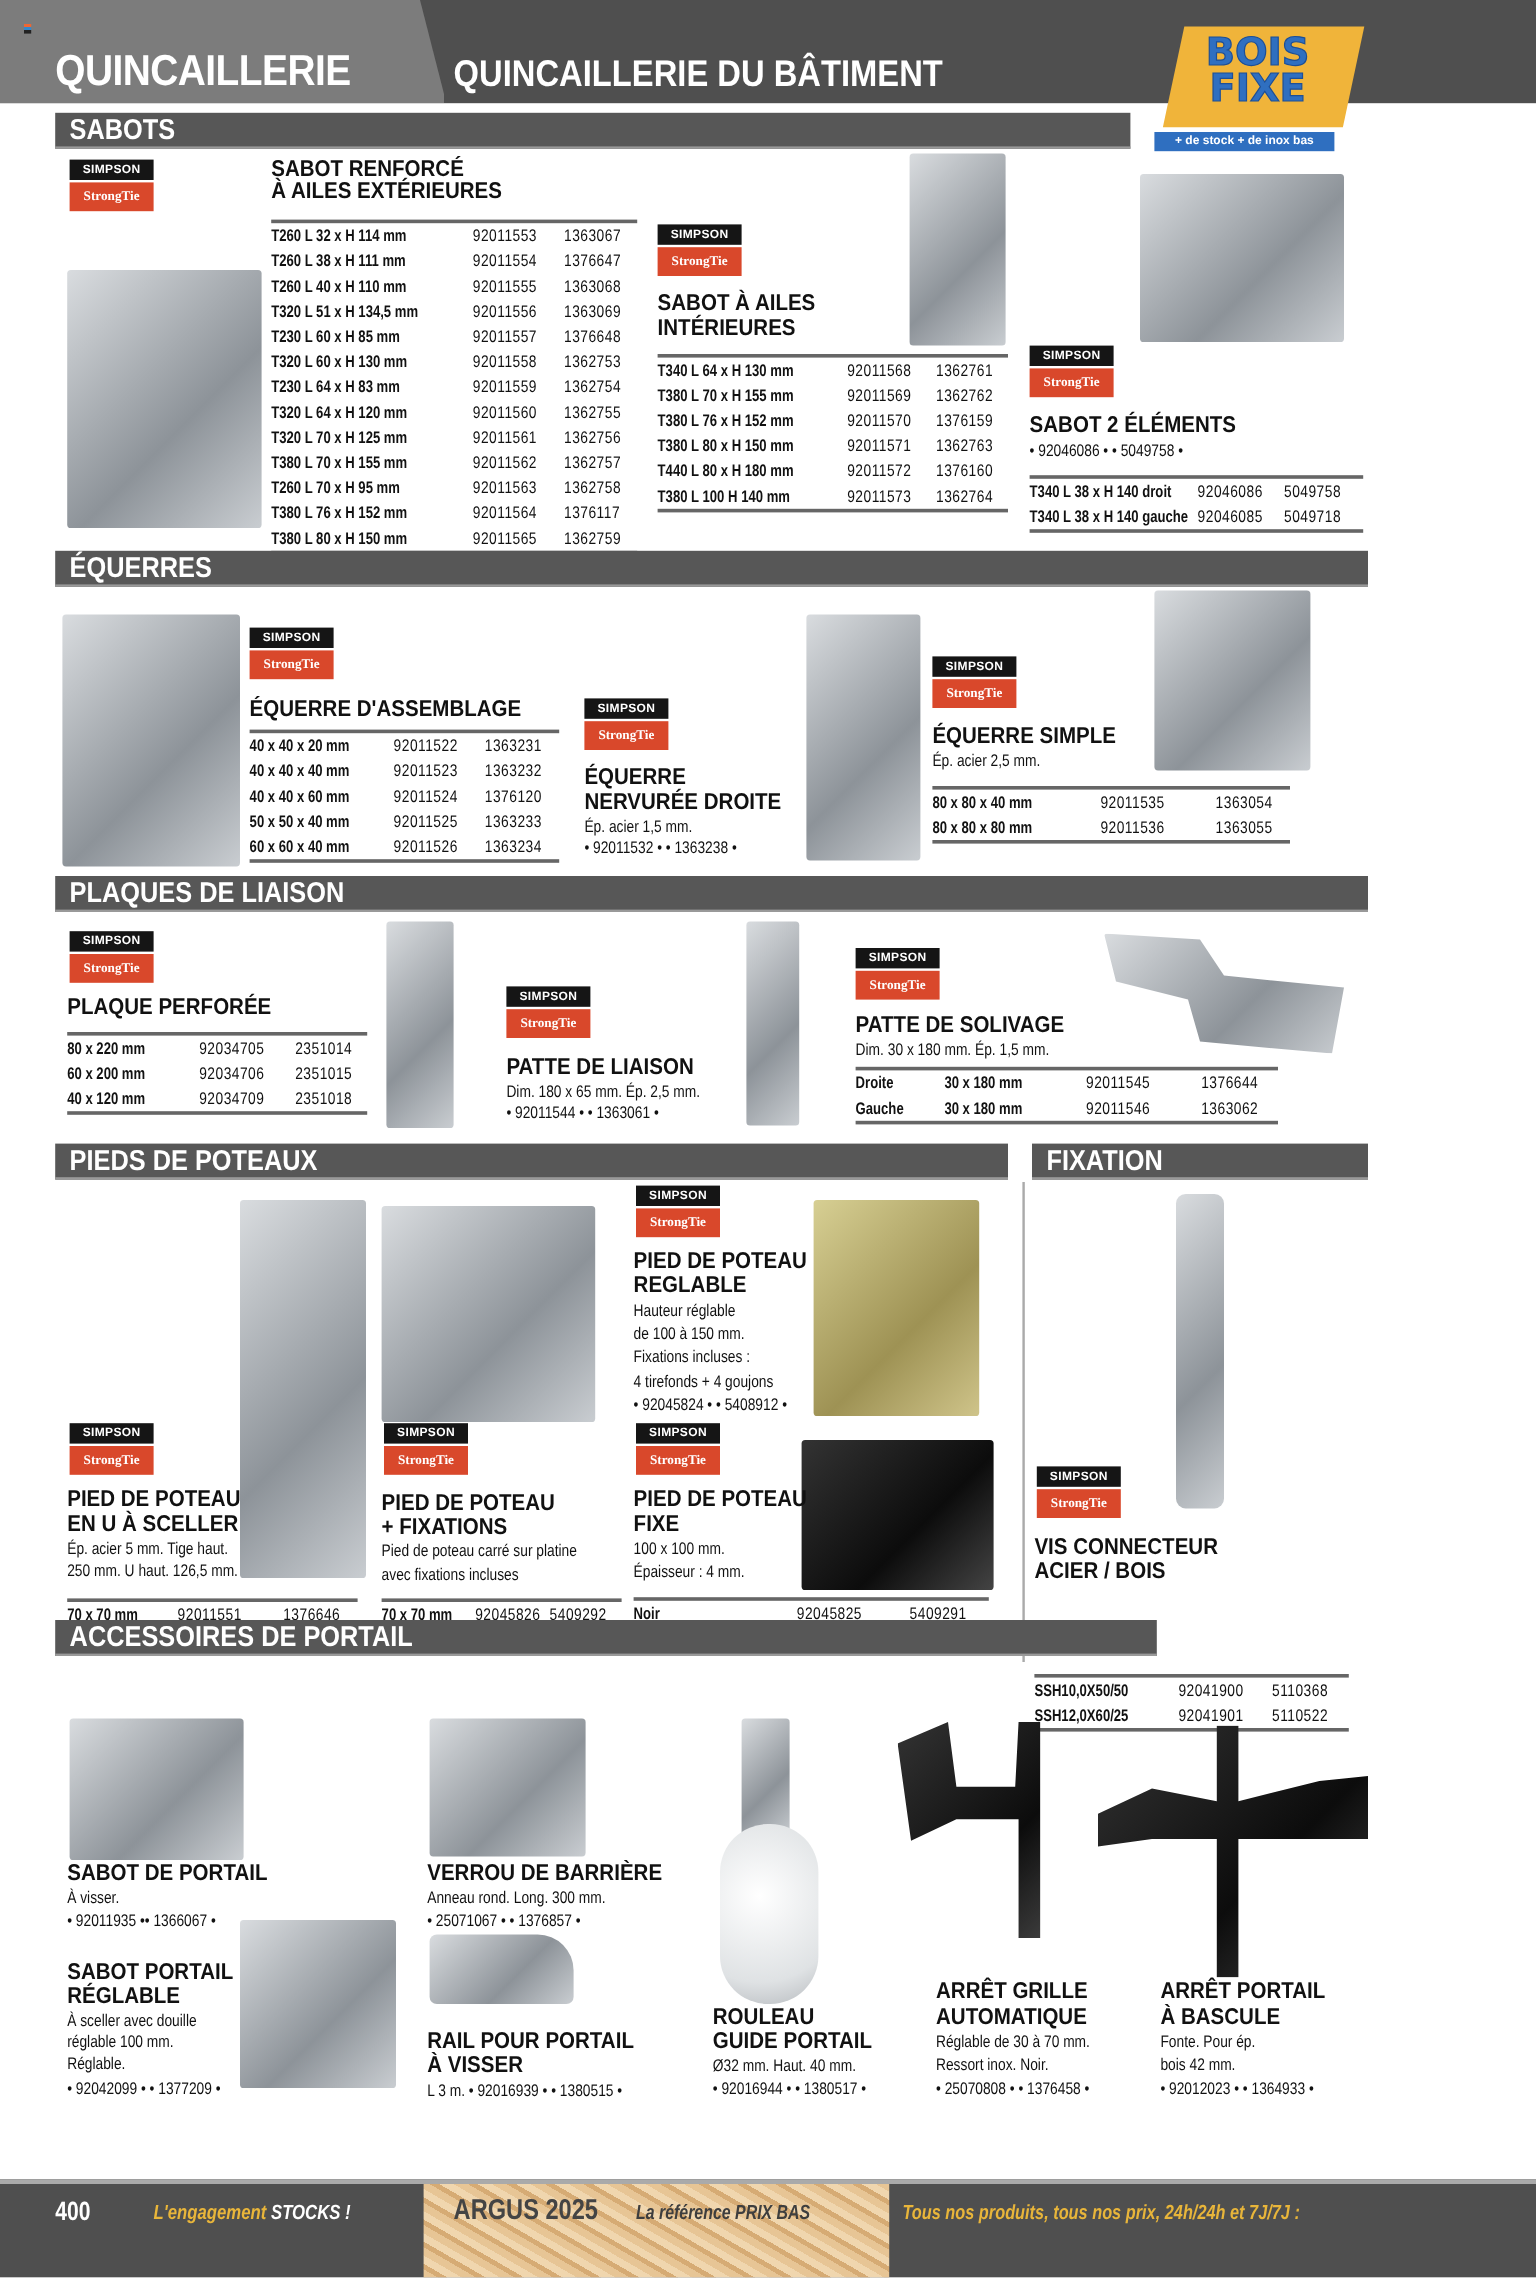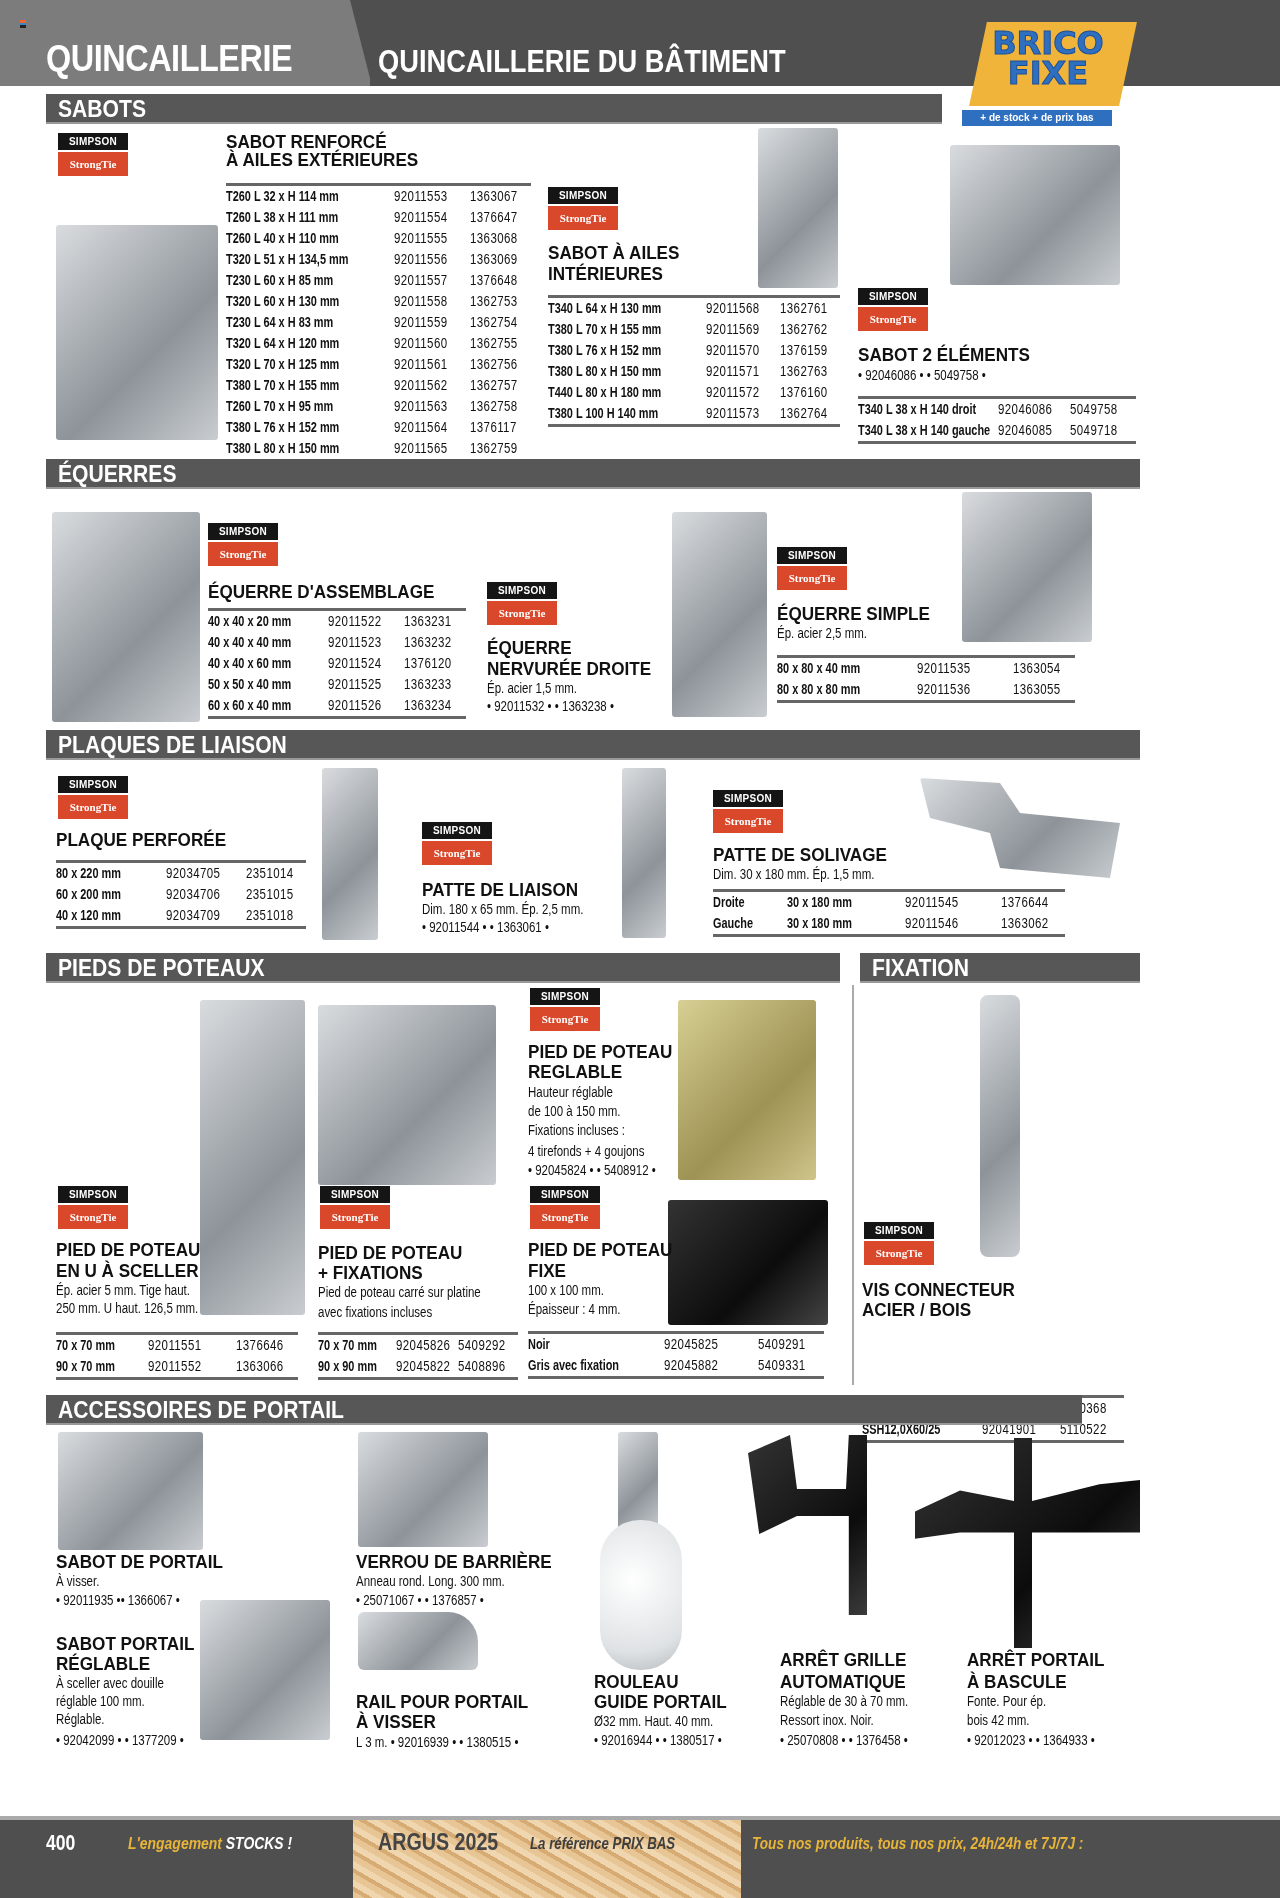--- a/index.html
+++ b/index.html
@@ -36,24 +36,24 @@
 <body>
 
 <div class="abs topbar"></div>
 <div class="abs topbar-left"></div>
 <div class="abs reg"></div>
 <div class="abs cat-title">QUINCAILLERIE</div>
 <div class="abs sub-title">QUINCAILLERIE DU BÂTIMENT</div>
 <div class="abs logo">
   <div class="abs logo-bg"></div>
   <div class="abs logo-brico">
-    <div>BRICO</div>
+    <div>BOIS</div>
     <div>FIXE</div>
   </div>
-  <div class="abs logo-tag">+ de stock + de prix bas</div>
+  <div class="abs logo-tag">+ de stock + de inox bas</div>
 </div>
 
 <div class="abs secbar" style="left:46px;top:94px;width:896px"><span>SABOTS</span></div>
 
 <div class="abs badge" style="left:58px;top:133px">
     <div class="s">SIMPSON</div>
     <div class="t">StrongTie</div>
   </div>
 <div class="abs img" style="left:56px;top:225px;width:162px;height:215px"></div>
 <div class="abs ptitle" style="left:226px;top:132px">SABOT RENFORCÉ</div>
@@ -405,21 +405,21 @@
       <span class="c2" style="width: 78px;">92041900</span>
       <span class="c3" style="width: 60px;">5110368</span>
     </div>
     <div class="row">
       <span class="c1" style="width: 120px;">SSH12,0X60/25</span>
       <span class="c2" style="width: 78px;">92041901</span>
       <span class="c3" style="width: 60px;">5110522</span>
     </div>
   </div>
 
-<div class="abs secbar" style="left:46px;top:1395px;width:1036px"><span>ACCESSOIRES DE PORTAIL</span></div>
+<div class="abs secbar" style="left:46px;top:1350px;width:918px"><span>ACCESSOIRES DE PORTAIL</span></div>
 
 <div class="abs img" style="left:58px;top:1432px;width:145px;height:118px"></div>
 <div class="abs ptitle" style="left:56px;top:1552px">SABOT DE PORTAIL</div>
 <div class="abs pdesc" style="left:56px;top:1572px">À visser.</div>
 <div class="abs pdesc" style="left:56px;top:1591px">• 92011935 •• 1366067 •</div>
 
 <div class="abs img" style="left:200px;top:1600px;width:130px;height:140px"></div>
 <div class="abs ptitle" style="left:56px;top:1634px">SABOT PORTAIL</div>
 <div class="abs ptitle" style="left:56px;top:1654px">RÉGLABLE</div>
 <div class="abs pdesc" style="left:56px;top:1674px">À sceller avec douille</div>

